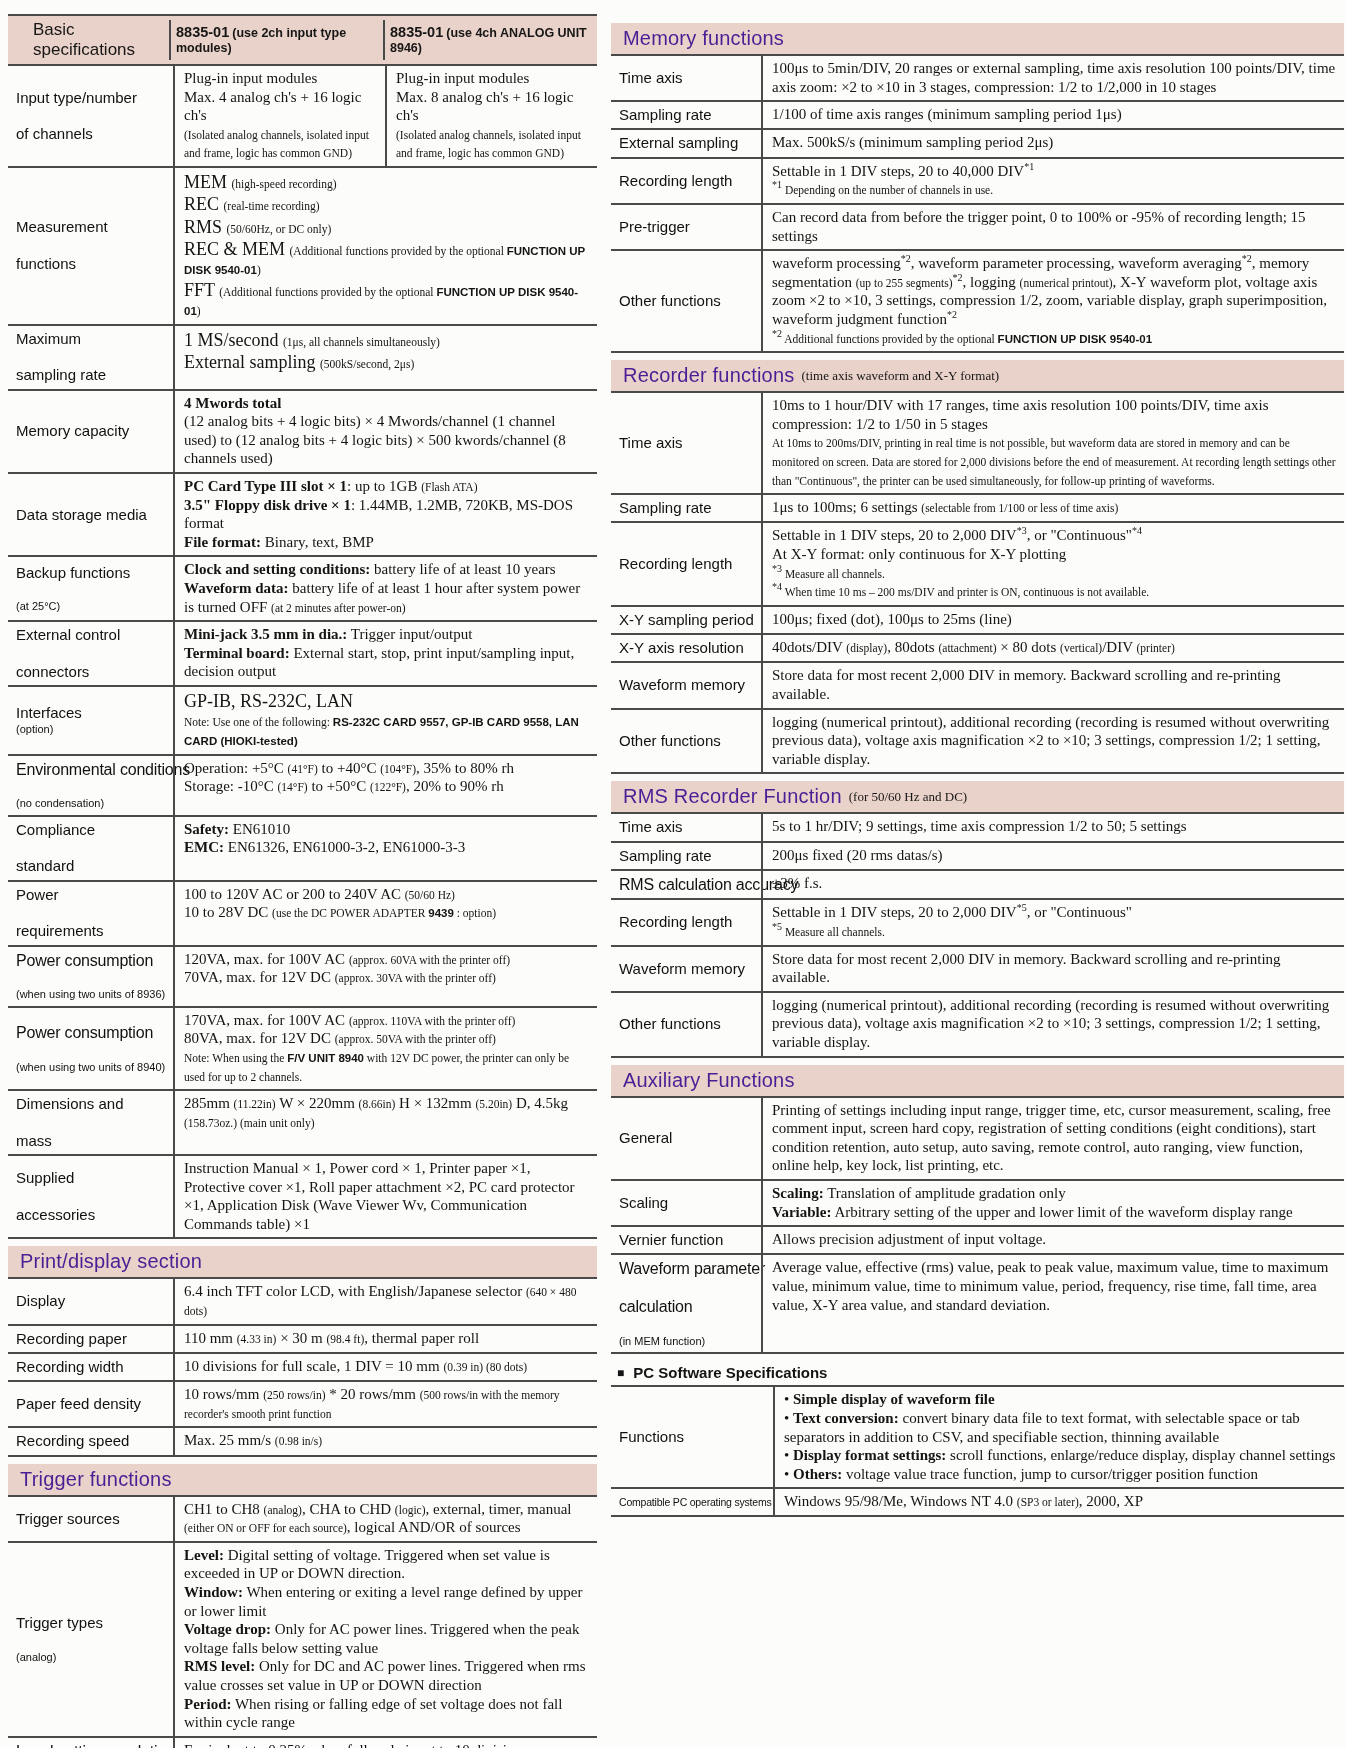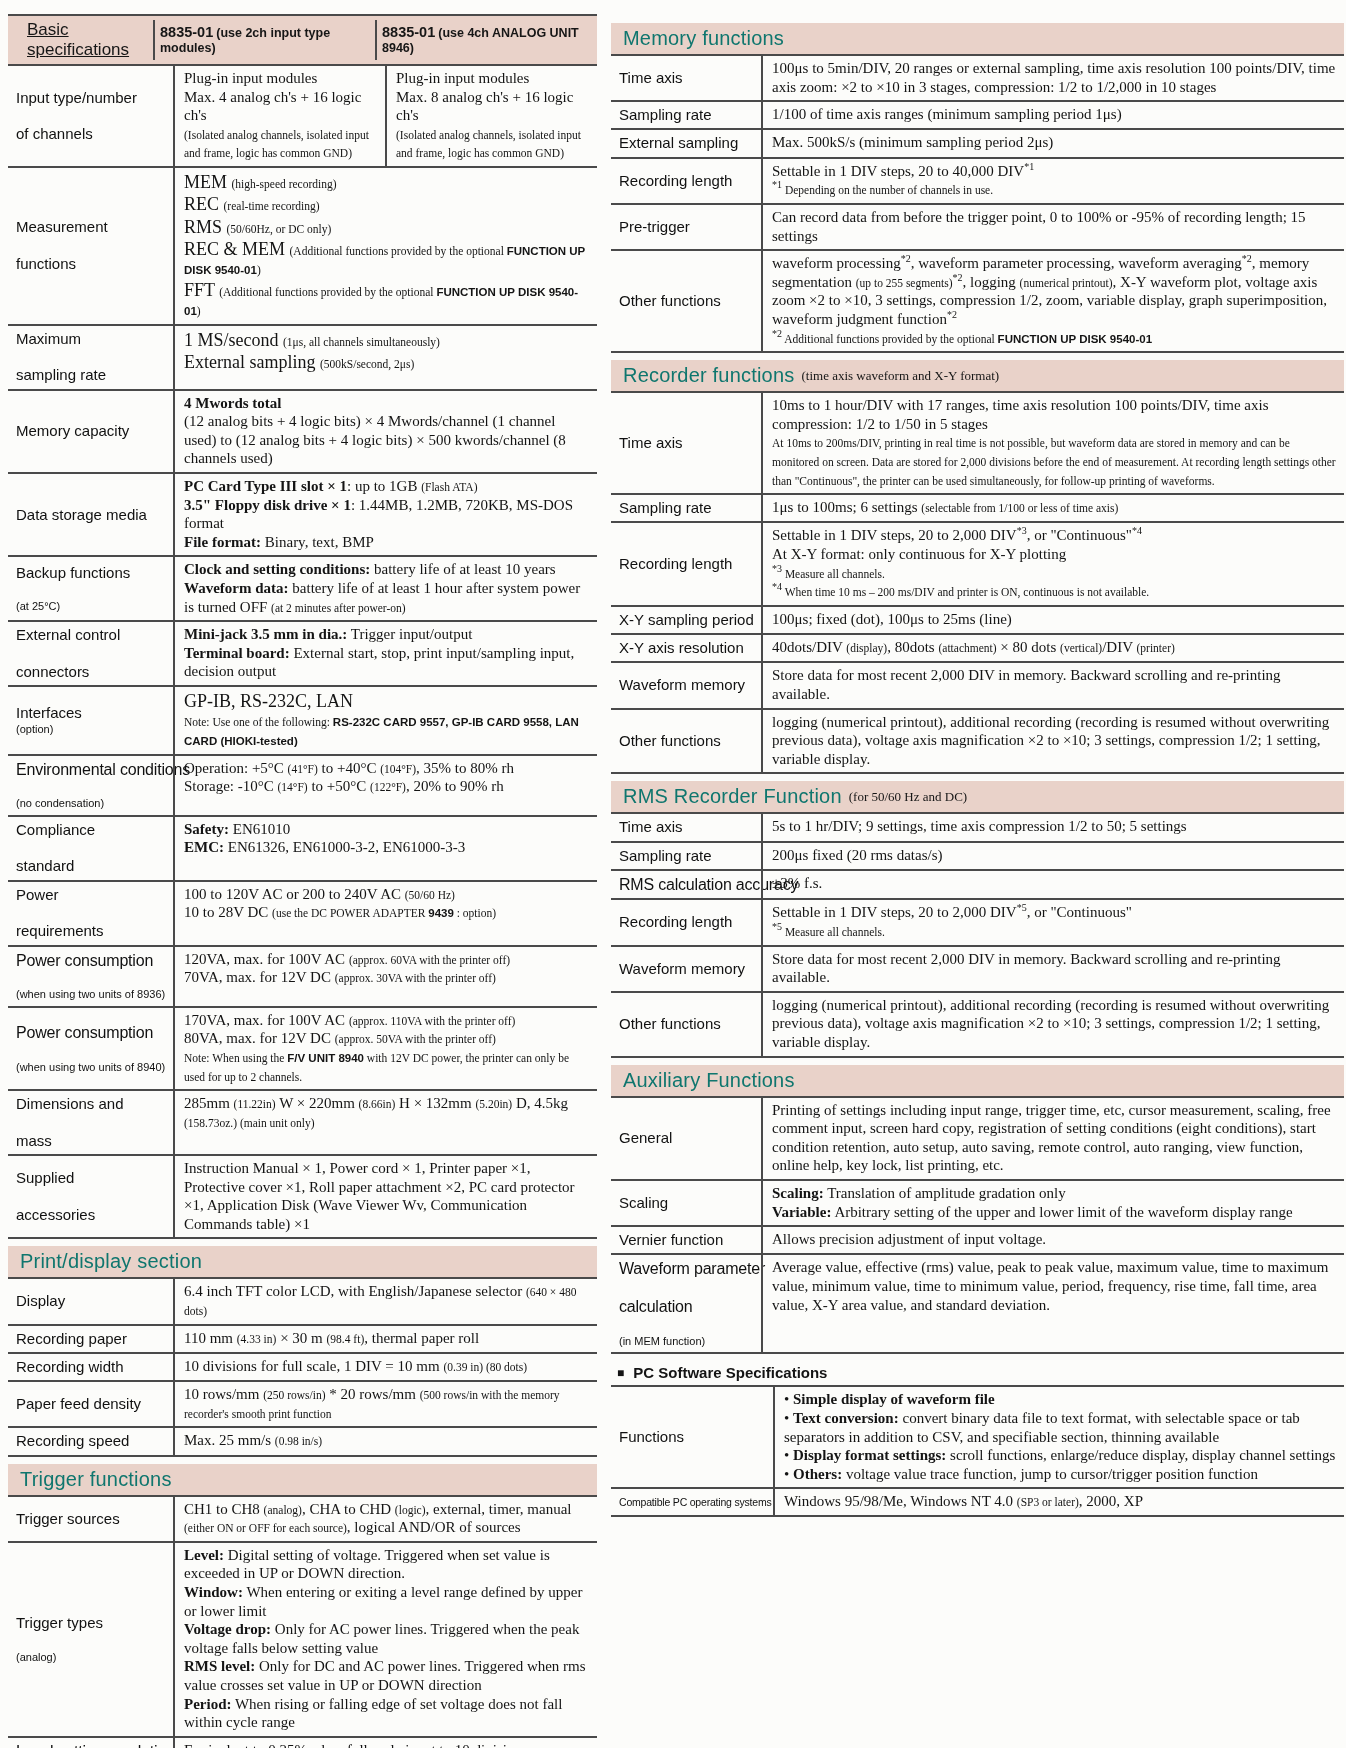--- a/index.html
+++ b/index.html
@@ -9,35 +9,35 @@
   }
   #page{position:relative;width:1346px;height:1748px;}
   .col{position:absolute;top:0;}
   #left-col{left:8px;top:14px;width:589px;}
   #right-col{left:611px;top:16px;width:733px;}
 
   
   .band{background:#e9d2c9;min-height:31px;display:flex;align-items:center;
         padding:2px 4px 2px 12px;box-sizing:border-box;margin-top:7px;}
   .band.teal{background:#aedbd8;}
-  .t-main{font-size:20px;color:#0f766e;letter-spacing:.2px;white-space:nowrap;}
+  .t-main{font-size:20px;color:#4c1d95;letter-spacing:.2px;white-space:nowrap;}
   .t-small{font-size:13px;margin-left:7px;white-space:nowrap;font-family:Liberation Serif, serif;}
 
   
   .tbl{border-top:2px solid #4a4a4a;}
   .row{display:flex;align-items:stretch;border-bottom:2px solid #4a4a4a;}
   .lab{flex:0 0 auto;width:165px;padding:4px 4px 4px 8px;box-sizing:border-box;
        display:flex;flex-direction:column;justify-content:center;
        font-size:15px;line-height:1.22;color:#111;}
   .val{flex:1 1 0;border-left:2px solid #4a4a4a;padding:3px 7px 4px 9px;box-sizing:border-box;
        font-family:"Liberation Serif",serif;font-size:15px;line-height:1.24;color:#141414;}
 
   
   .hdr{display:flex;background:#e9d2c9;border-bottom:2px solid #4a4a4a;align-items:center;}
-  .hc1{flex:0 0 auto;width:145px;box-sizing:border-box;padding:4px 4px 4px 19px;font-size:17px;text-decoration:underline;}
+  .hc1{flex:0 0 auto;width:161px;box-sizing:border-box;padding:4px 4px 4px 25px;font-size:17px;}
   .hc2{flex:1 1 0;border-left:2px solid #4a4a4a;box-sizing:border-box;padding:4px 5px;
        font-weight:bold;font-size:12.5px;line-height:1.15;}
   .hc2 .model{font-size:14.5px;margin-right:3px;}
 
   
   .rb{font-weight:bold;}
   .rs{font-size:11.5px;}
   .lab .rs{font-size:11px;}
   .ra{font-family:"Liberation Sans",sans-serif;}
   .rL{font-size:18px;}

